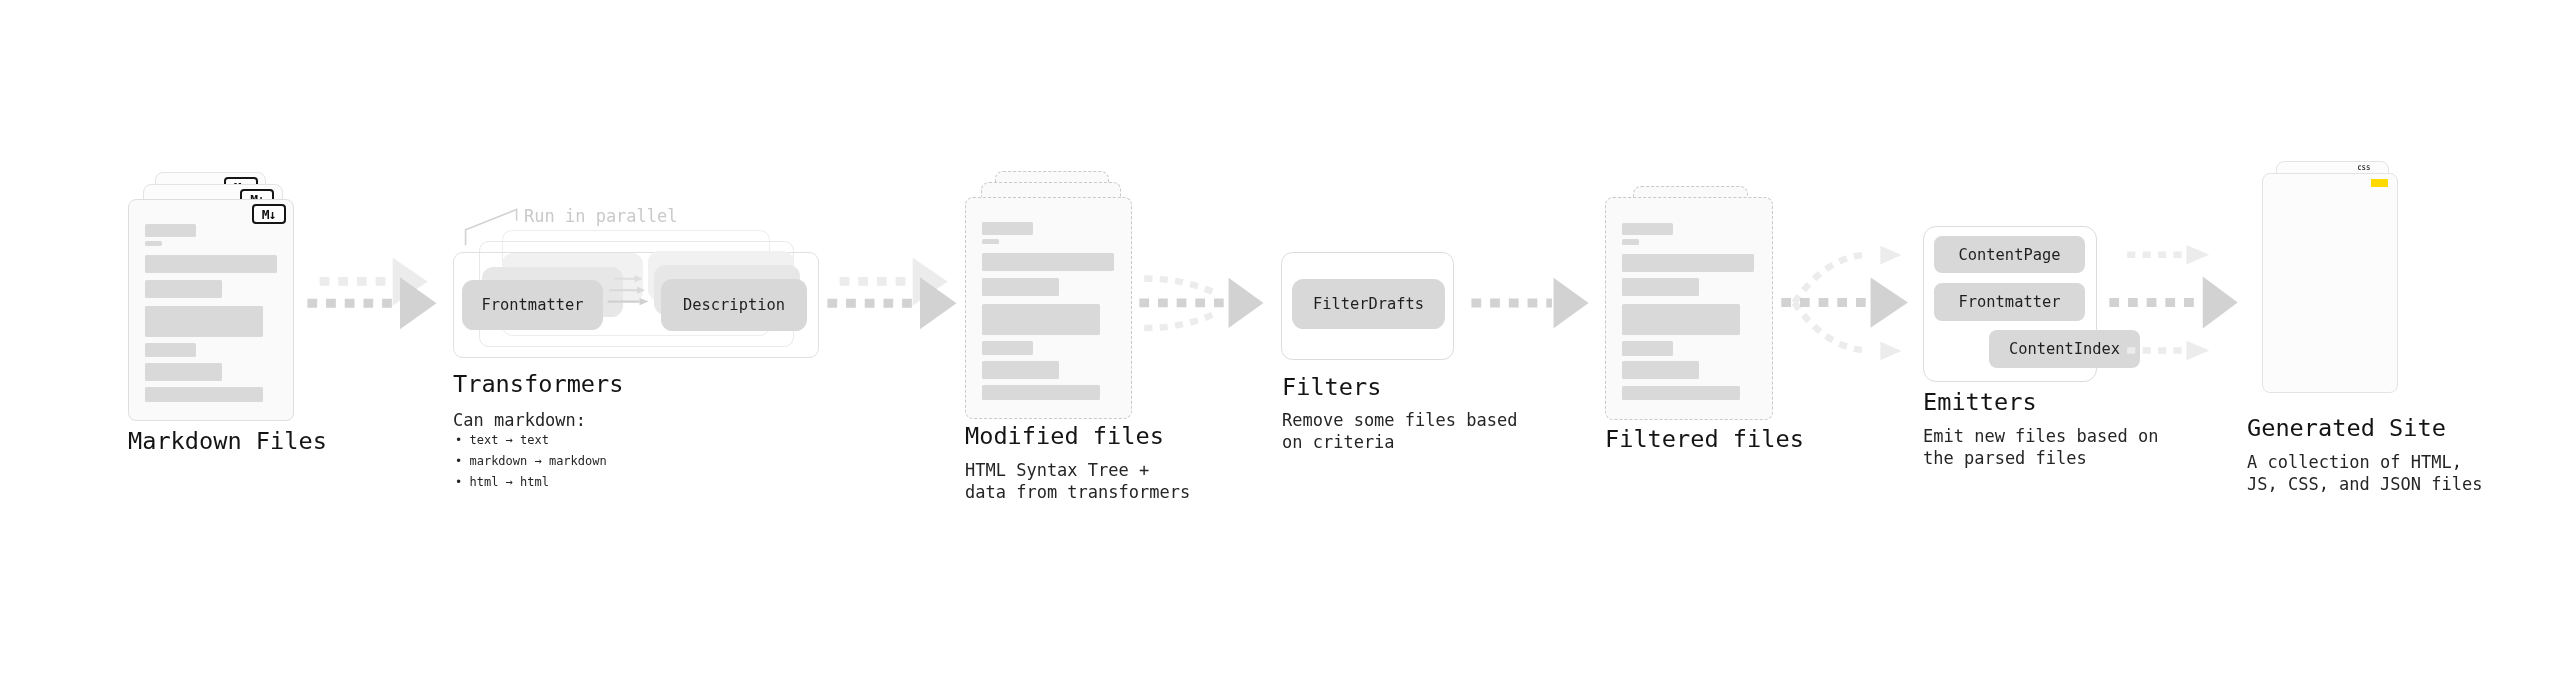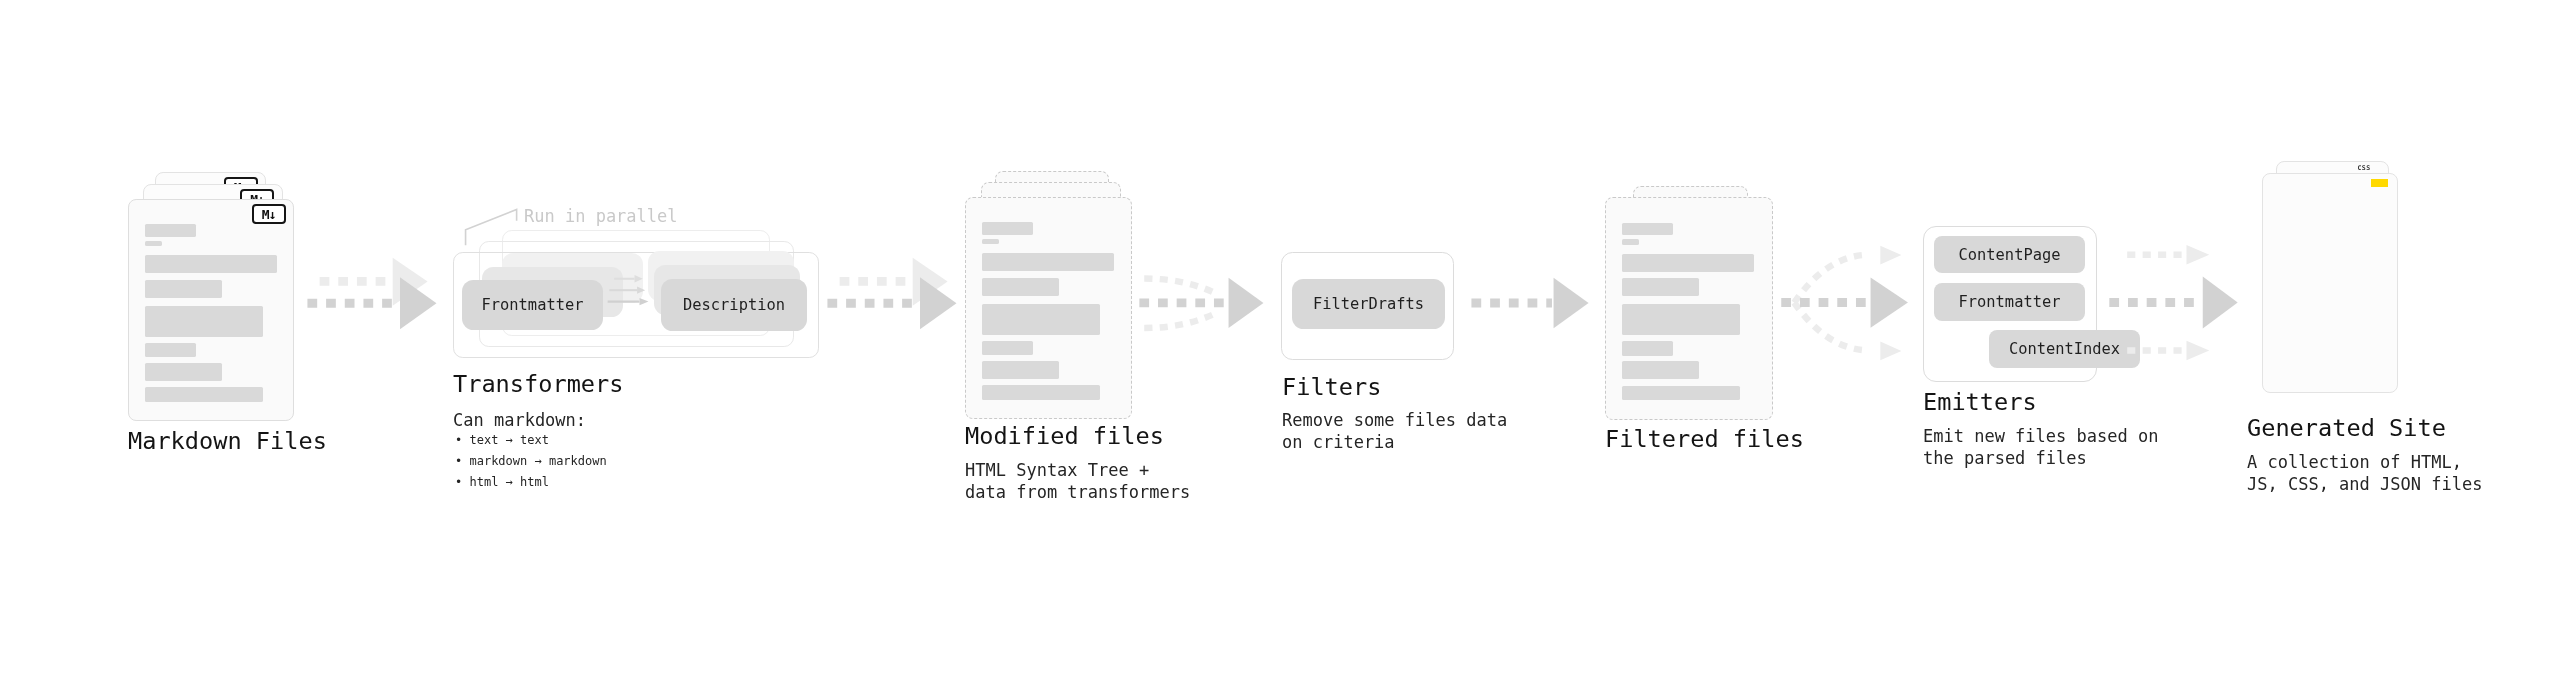--- a/index.html
+++ b/index.html
@@ -163,21 +163,21 @@
   <path d="M 10,13 Q 62,13 102,33" fill="none" stroke="#ececec" stroke-width="8" stroke-dasharray="10 9"></path>
   <path d="M 10,74 Q 62,74 102,54" fill="none" stroke="#ececec" stroke-width="8" stroke-dasharray="10 9"></path>
   <line x1="4" y1="43" x2="112" y2="43" stroke="#d2d2d2" stroke-width="11" stroke-dasharray="12 11"></line>
   <polygon points="114,12 114,74 157,43" fill="#d2d2d2"></polygon>
 </svg>
 
 <div class="node-box" style="left:1281px;top:252px;width:173px;height:108px;border-radius:11.4px"></div>
 <div class="epill" style="left:1292px;top:279px;width:153px;height:50px;border-radius:11.4px">FilterDrafts</div>
 <div class="title" style="left:1282px;top:373px">Filters</div>
 <div class="desc" style="left:1282px;top:409px">
-  <div>Remove some files data</div>
+  <div>Remove some files based</div>
   <div>on criteria</div>
 </div>
 
 <svg style="left:1469px;top:276px" width="122" height="54" viewBox="0 0 150 66">
   <line x1="3" y1="33" x2="102" y2="33" stroke="#d2d2d2" stroke-width="11" stroke-dasharray="12 11"></line>
   <polygon points="104,2 104,64 147,33" fill="#d2d2d2"></polygon>
 </svg>
 
 <div class="abs" style="left:1605px;top:186px;width:195px;height:236px">
   <div class="card dashed" style="left:28.4px;top:0;width:115px;height:223px"></div>

